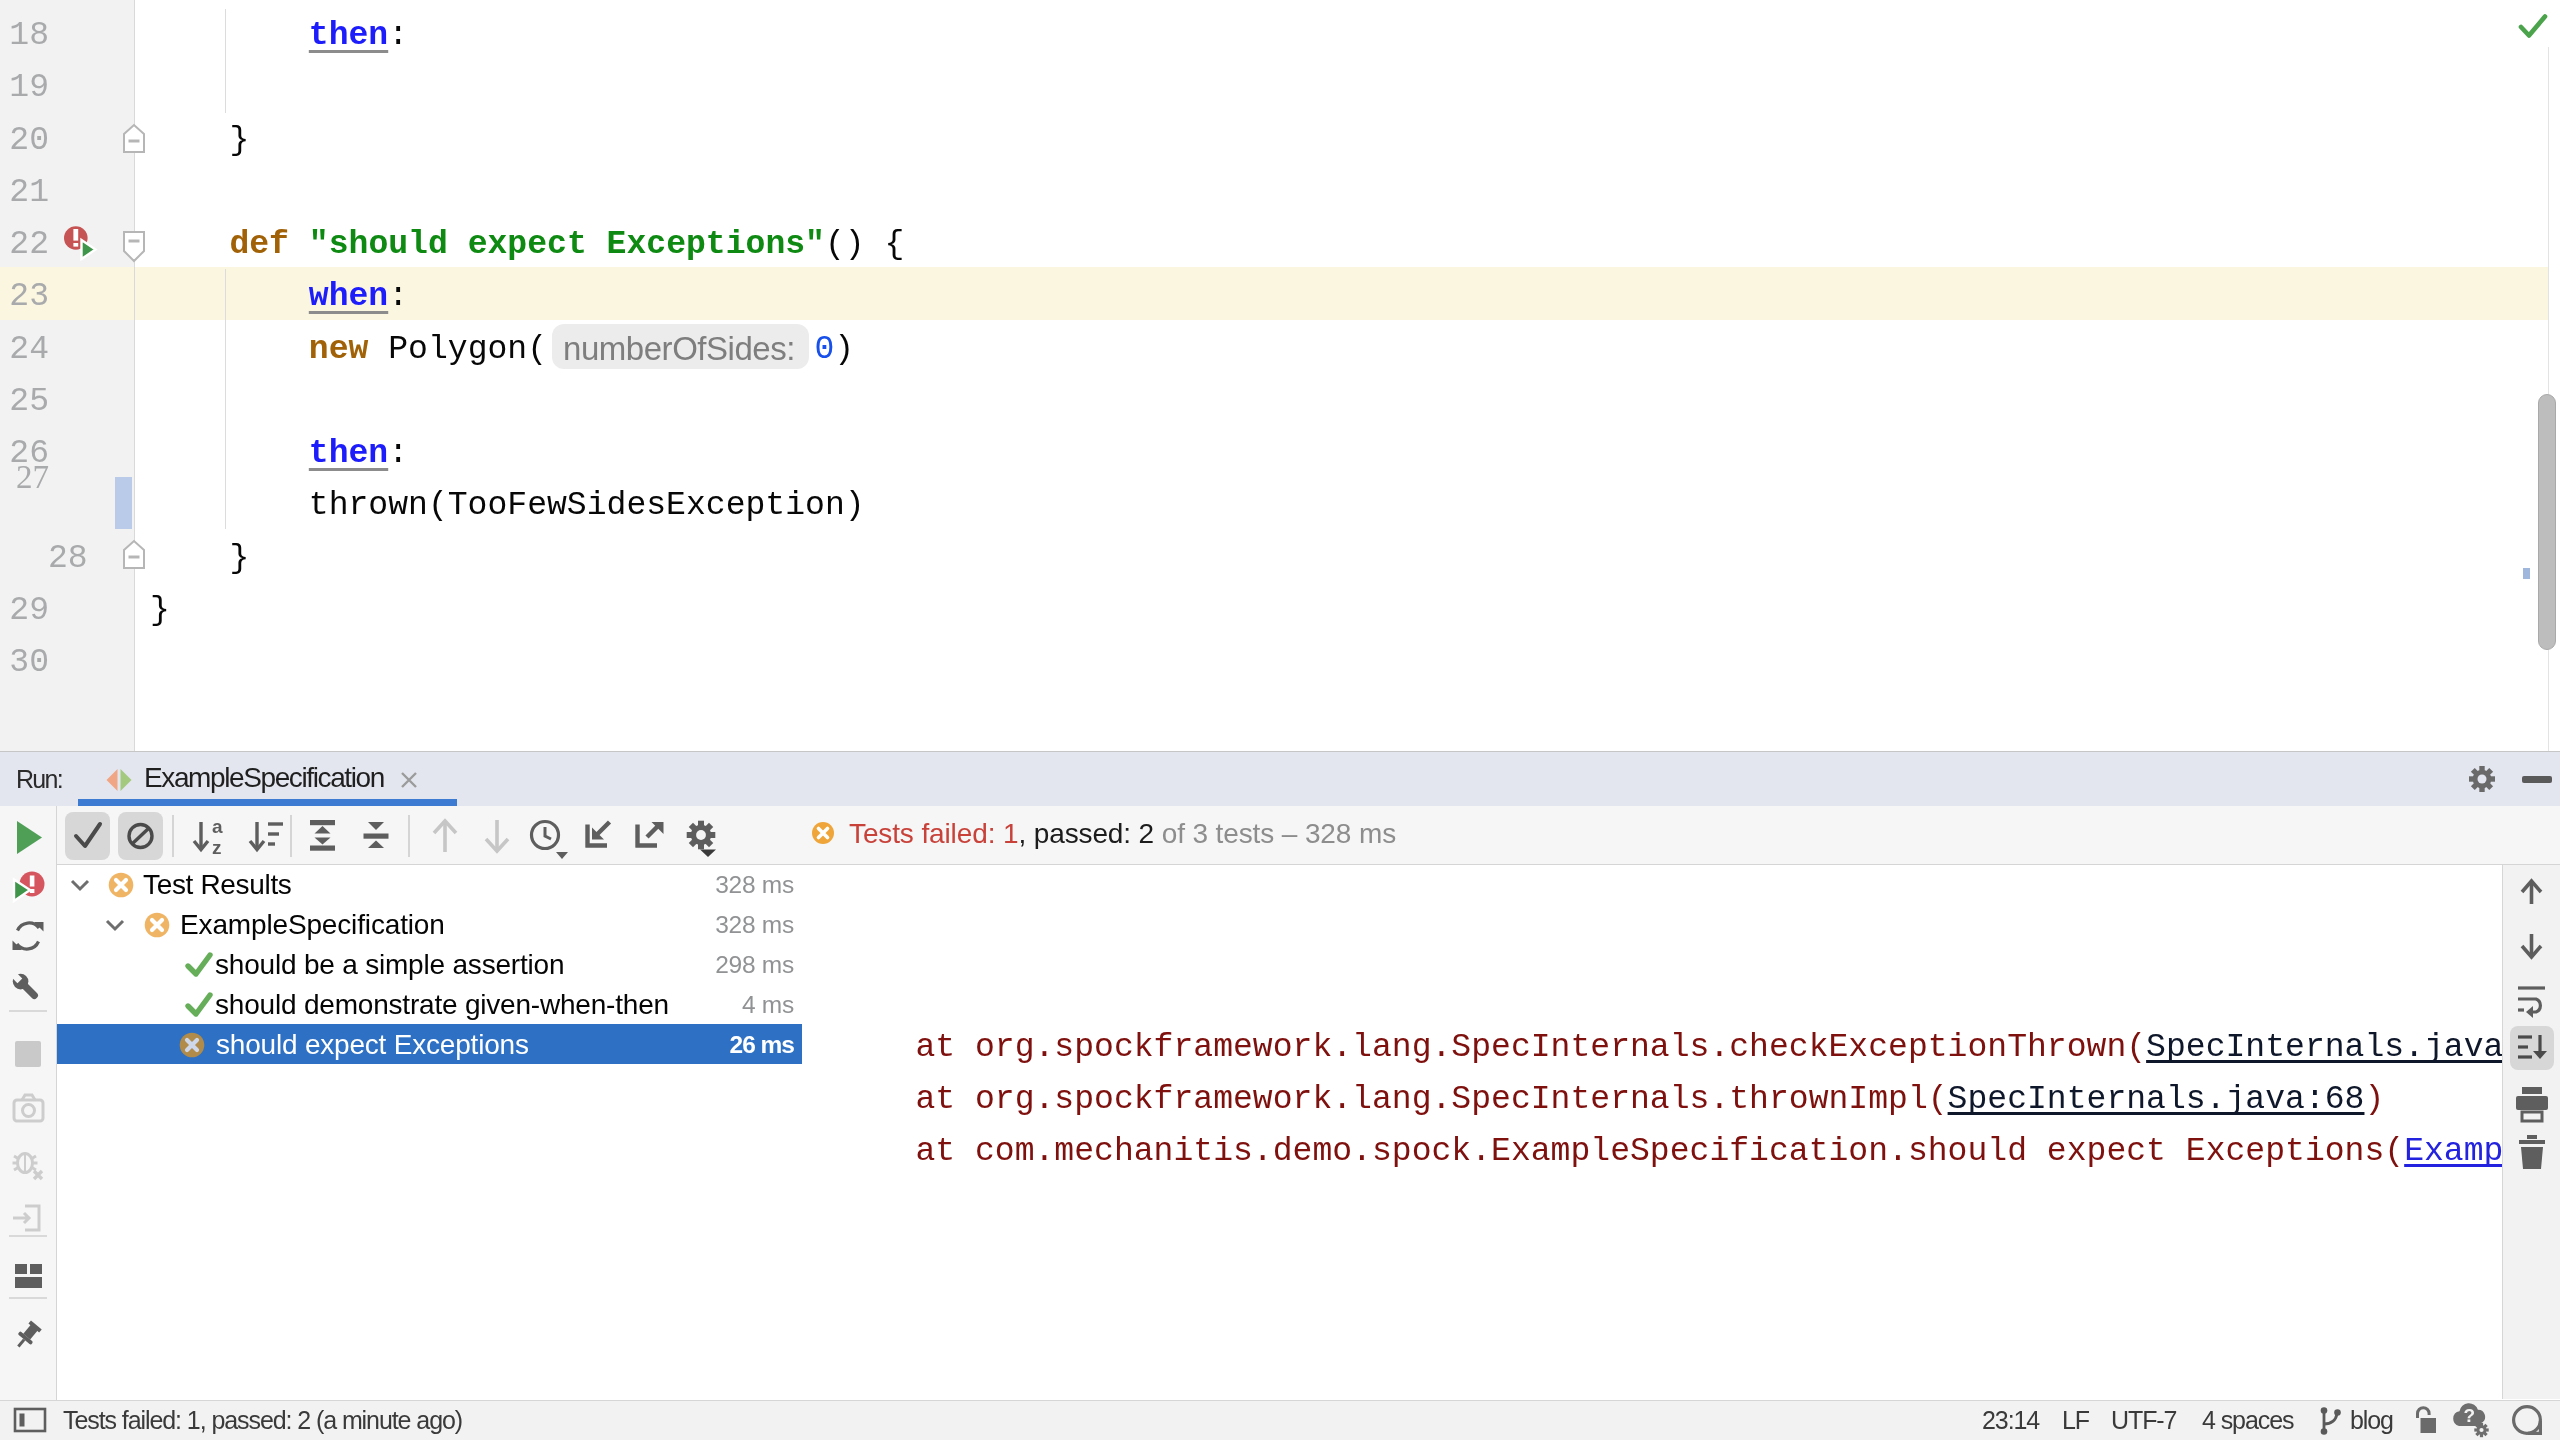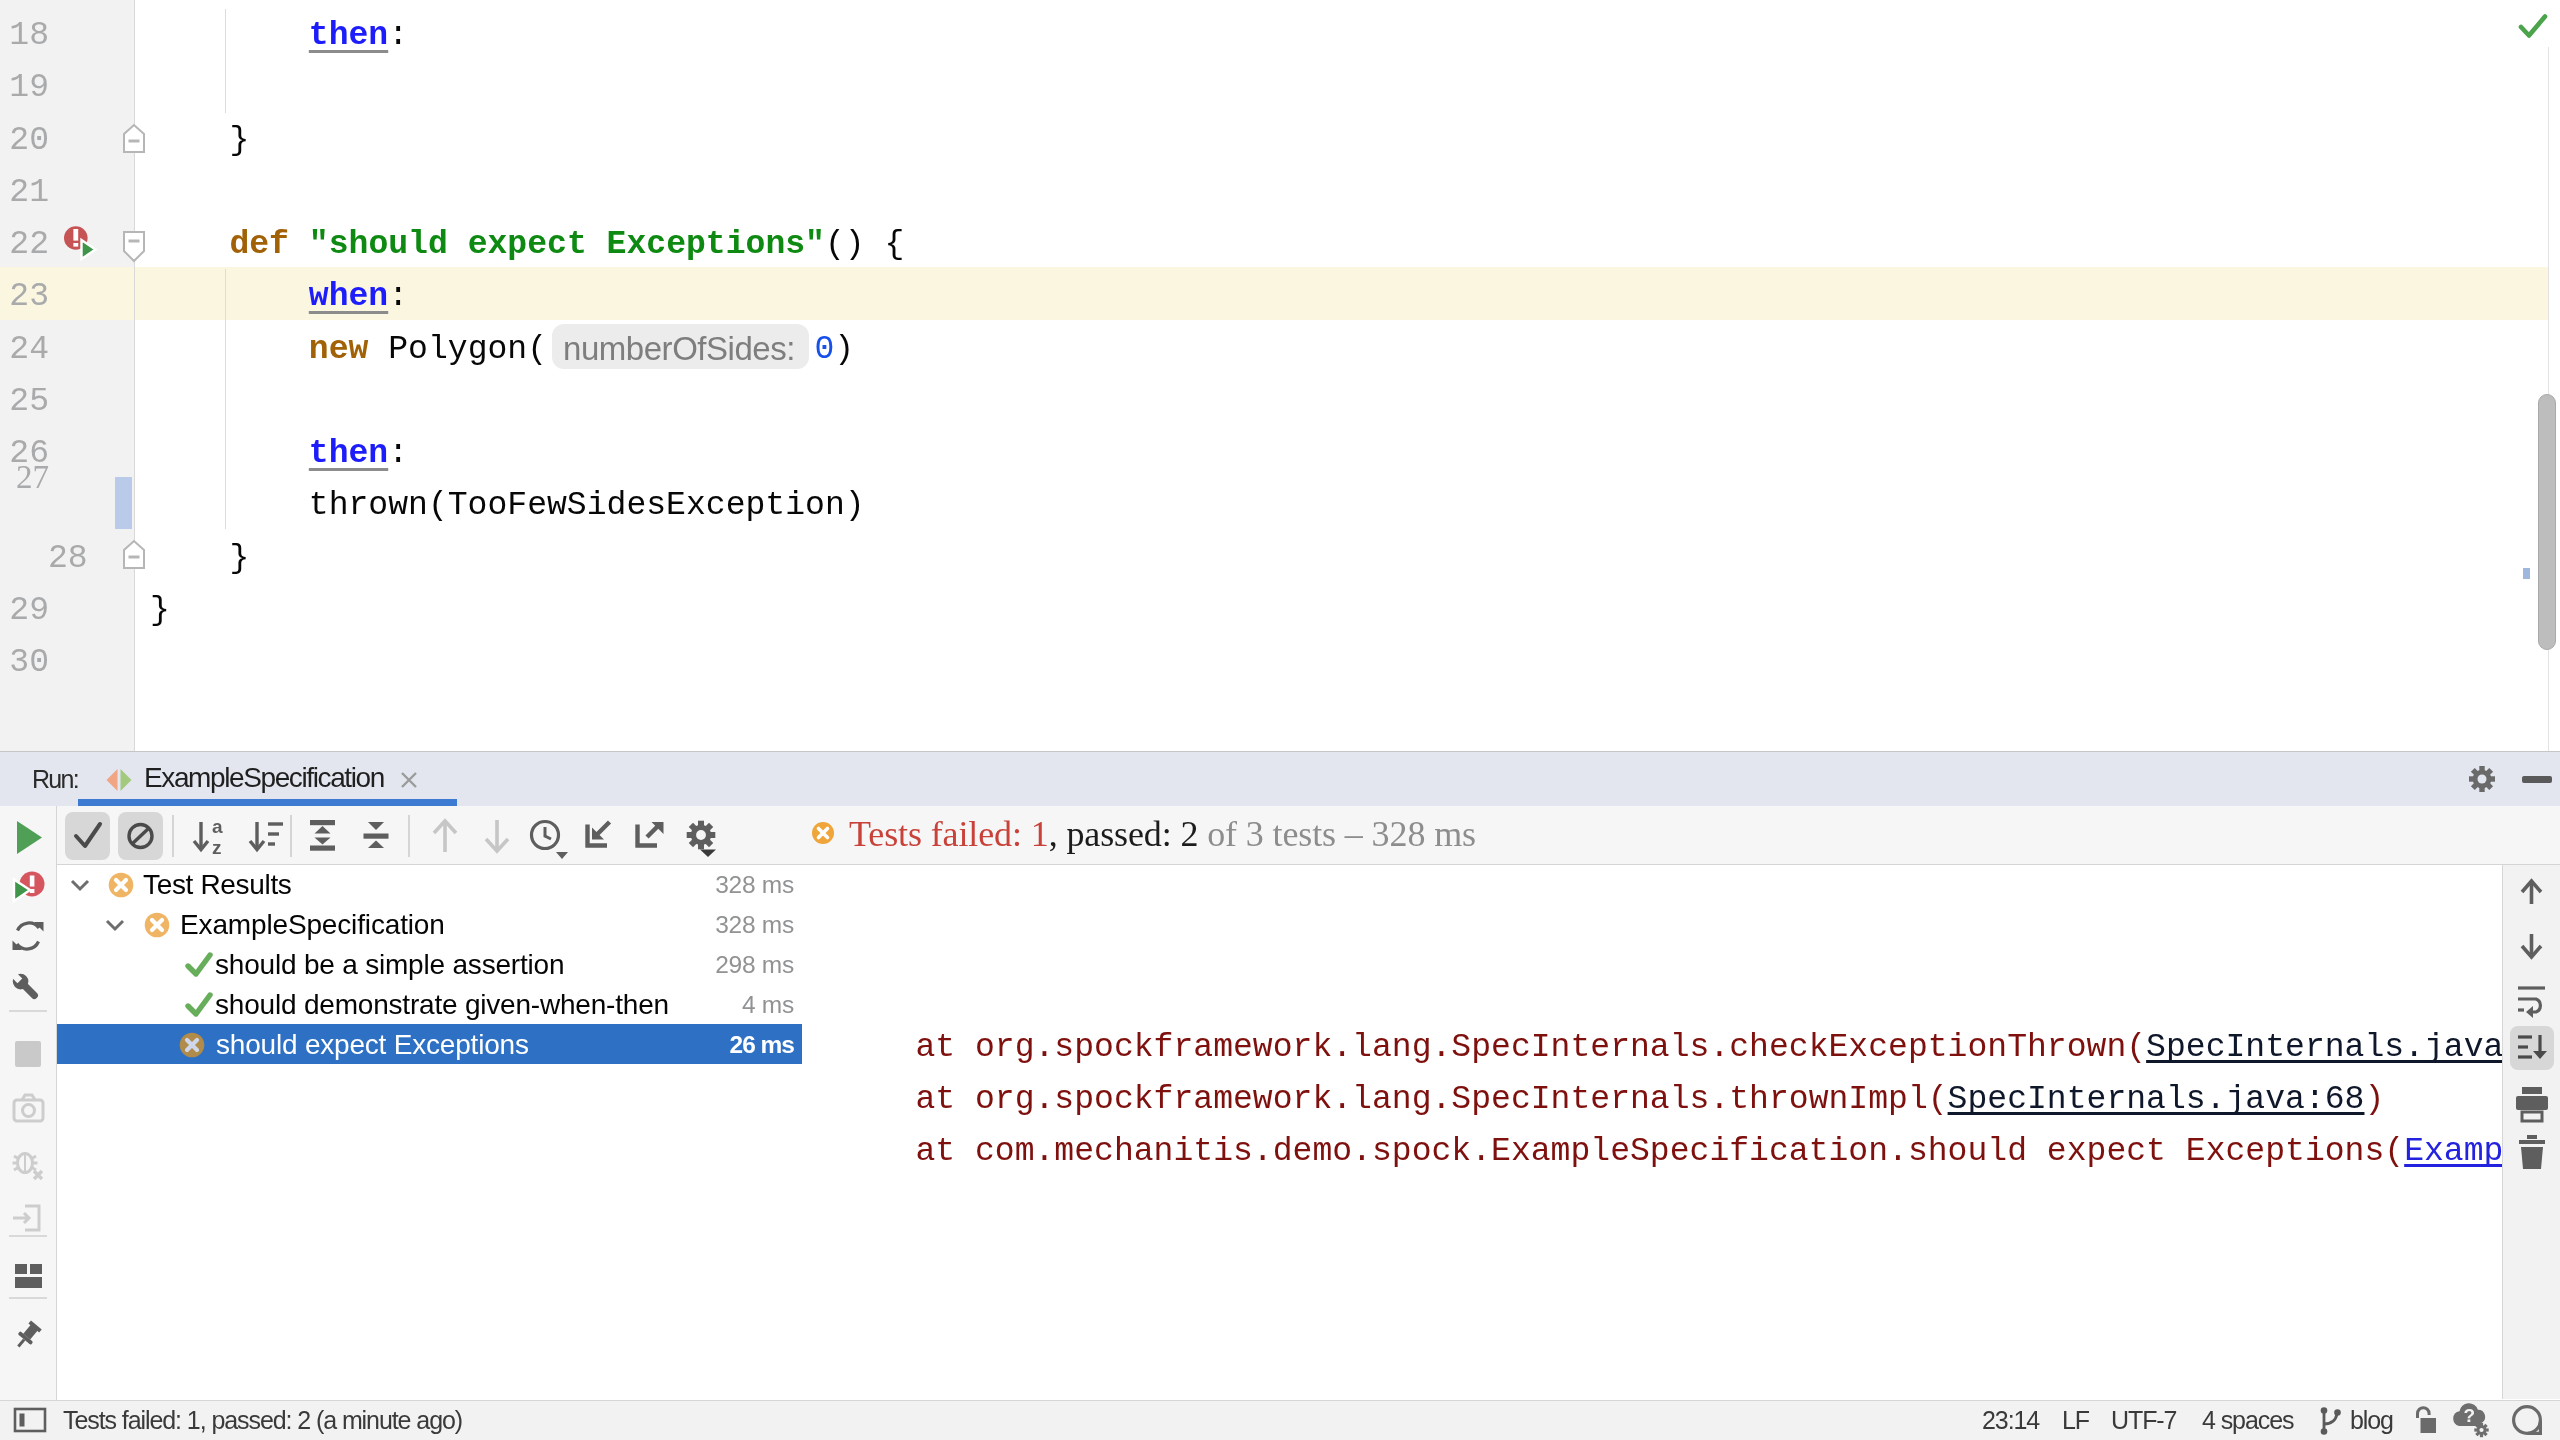--- a/index.html
+++ b/index.html
@@ -107,21 +107,21 @@
 
   <div class="abs" style="left:2548px;top:47px;width:1px;height:705px;background:#e3e3e3;"></div>
   <svg class="abs" style="left:2516px;top:7px;" width="40" height="38">
     <path d="M5 20 L13 28.5 L29 9.5" stroke="#4ba34b" stroke-width="4.6" fill="none" stroke-linecap="round" stroke-linejoin="round"></path>
   </svg>
   <div class="abs" style="left:2538px;top:394px;width:18px;height:256px;background:#bdbdbd;border:1.5px solid #a9a9a9;border-radius:9px;"></div>
   <div class="abs" style="left:2523px;top:568px;width:7px;height:11px;background:#9fb6dd;"></div>
 </div>
 
 <div id="tabbar" class="abs"></div>
-<div class="abs" style="left:32px;top:752px;height:36px;line-height:54px;font-size:25px;letter-spacing:-1.7px;color:#2b2b2b;">Run:</div>
+<div class="abs" style="left:16px;top:752px;height:36px;line-height:54px;font-size:25px;letter-spacing:-1.7px;color:#2b2b2b;">Run:</div>
 <svg class="abs" style="left:105px;top:767px;" width="28" height="26">
   <path d="M12.5 2 L12.5 24 L1.5 13 Z" fill="#f0a584"></path>
   <path d="M15.5 2 L15.5 24 L26.5 13 Z" fill="#a3c97f"></path>
 </svg>
 <div class="abs" style="left:144px;top:752px;height:54px;line-height:52px;font-size:28px;letter-spacing:-1.39px;color:#1f1f1f;">ExampleSpecification</div>
 <svg class="abs" style="left:400px;top:771px;" width="20" height="20">
   <path d="M2 2 L16 16 M16 2 L2 16" stroke="#9b9b9b" stroke-width="2.4" fill="none"></path>
 </svg>
 <svg class="abs" style="left:2467px;top:764px;" width="32" height="32">
   <g fill="#6a6a6a">
@@ -223,21 +223,21 @@
       <circle r="4.9" fill="#f6f6f7"></circle>
     </g>
   </g>
   <path d="M700 43.5 L716 43.5 L708 51 Z" fill="#3a3a3a"></path>
 </svg>
 
 <svg class="abs" style="left:810px;top:820px;" width="28" height="28">
   <circle cx="13" cy="13" r="11" fill="#efa53a"></circle>
   <path d="M8.5 8.5 L17.5 17.5 M17.5 8.5 L8.5 17.5" stroke="#ffffff" stroke-width="3.6" stroke-linecap="round"></path>
 </svg>
-<div class="abs" style="left:849px;top:806px;height:58px;line-height:56px;font-size:36px;letter-spacing:-0.12px;font-family:Liberation Serif, serif;">
+<div class="abs" style="left:849px;top:806px;height:58px;line-height:56px;font-size:28px;letter-spacing:-0.12px;">
   <span style="color:#c8423a;">Tests failed: 1</span><span style="color:#1c1c1c;">, passed: 2</span><span style="color:#8d8d8d;"> of 3 tests – 328 ms</span>
 </div>
 
 <svg class="abs" style="left:0;top:865px;" width="57" height="535">
 
   <circle cx="32" cy="19" r="12.5" fill="#d6565f"></circle>
   <rect x="29.8" y="10.5" width="4.6" height="11" fill="#ffffff"></rect>
   <rect x="29.8" y="24" width="4.6" height="4" fill="#ffffff"></rect>
   <path d="M14 14.5 L14 36 L30 25 Z" fill="#3f9549" stroke="#ffffff" stroke-width="2.4"></path>
 

